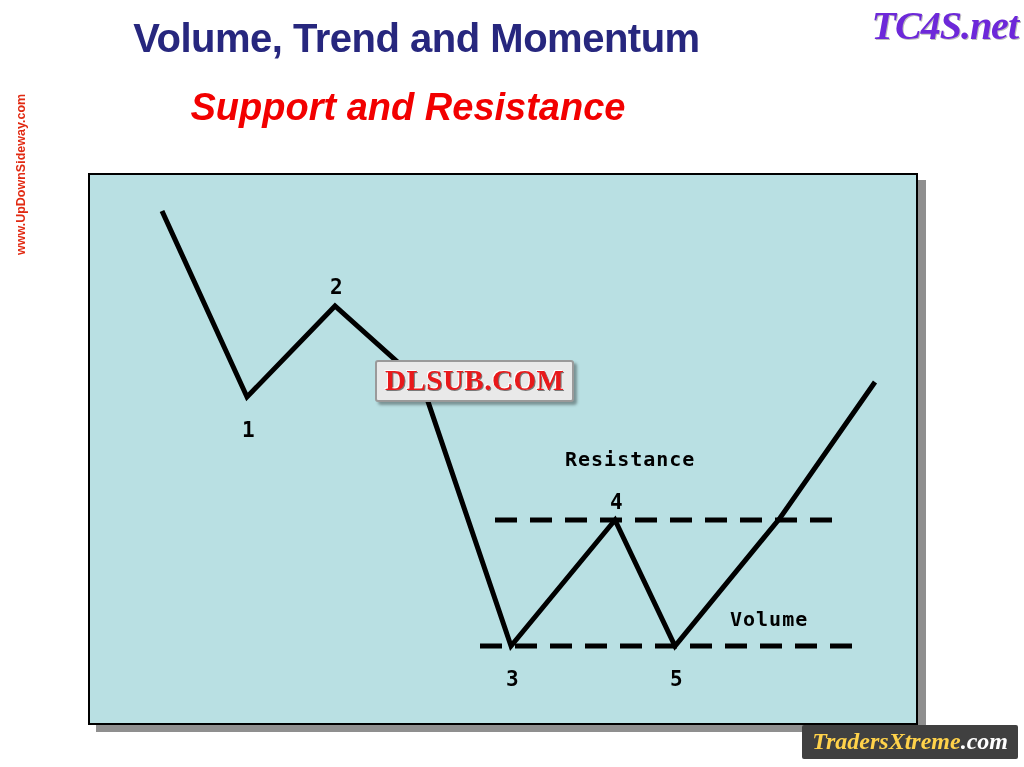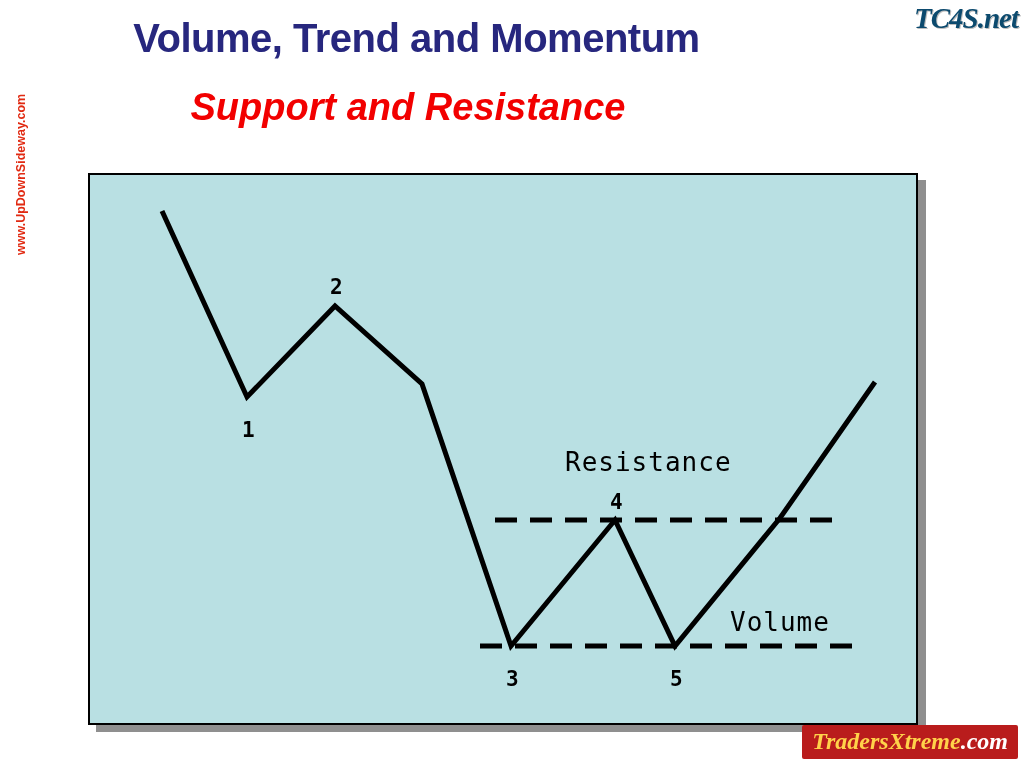--- a/index.html
+++ b/index.html
@@ -8,22 +8,22 @@
     background:#ffffff;
     font-family:"Liberation Sans", sans-serif;
     overflow:hidden;
     position:relative;
   }
   
   #brand-tc4s{
     position:absolute;right:6px;top:2px;
     font-family:"Liberation Serif", serif;
     font-weight:bold;font-style:italic;
-    font-size:29px;
-    color:#0c4a6e;
+    font-size:40px;
+    color:#6d28d9;
     letter-spacing:-1px;
     text-shadow:1px 1px 0 #bdbdbd;
     z-index:5;
   }
   
   #title-line1{
     position:absolute;left:0;top:16px;width:833px;
     text-align:center;
     font-size:40px;font-weight:bold;
     color:#27277e;
@@ -65,21 +65,21 @@
   }
   #chart-svg{position:absolute;left:0;top:0;}
   .pt-label{
     position:absolute;
     font-family:"DejaVu Sans Mono", monospace;
     font-weight:bold;font-size:21px;color:#000;
   }
   .zone-label{
     position:absolute;
     font-family:"DejaVu Sans Mono", monospace;
-    font-weight:normal;font-size:26px;color:#000;
+    font-weight:bold;font-size:20px;color:#000;
     letter-spacing:1px;
   }
   
   #watermark-dlsub{
     position:absolute;left:285px;top:185px;
     font-family:"Liberation Serif", serif;
     font-weight:bold;font-size:29px;
     color:#e8191b;
     letter-spacing:0.5px;
     padding:2px 8px 3px 8px;
@@ -88,21 +88,21 @@
     border-radius:3px;
     text-shadow:
       -1px -1px 0 #ffffff,
        1px  1px 0 #7a7a7a;
     box-shadow:3px 3px 3px rgba(0,0,0,.35);
     z-index:4;
   }
   
   #brand-traders{
     position:absolute;right:6px;bottom:8px;
-    background:#b91c1c;
+    background:#404040;
     padding:3px 10px 4px 10px;
     border-radius:2px;
     z-index:6;
   }
   #brand-traders span{
     font-family:"Liberation Serif", serif;
     font-weight:bold;font-style:italic;font-size:24px;
     color:#ffffff;
     letter-spacing:0px;
   }
@@ -129,17 +129,18 @@
 
   <div class="pt-label" id="lbl-1" style="left: 152px; top: 243px;">1</div>
   <div class="pt-label" id="lbl-2" style="left: 240px; top: 100px;">2</div>
   <div class="pt-label" id="lbl-3" style="left: 416px; top: 492px;">3</div>
   <div class="pt-label" id="lbl-4" style="left: 520px; top: 315px;">4</div>
   <div class="pt-label" id="lbl-5" style="left: 580px; top: 492px;">5</div>
 
   <div class="zone-label" id="lbl-resistance" style="left: 475px; top: 272px;">Resistance</div>
   <div class="zone-label" id="lbl-support" style="left: 640px; top: 432px;">Volume</div>
 
+  <div id="watermark-dlsub">DLSUB.COM</div>
 </div>
 
 <div id="brand-traders">
   <span class="accent">TradersXtreme</span><span>.com</span>
 </div>
 
 </body></html>

